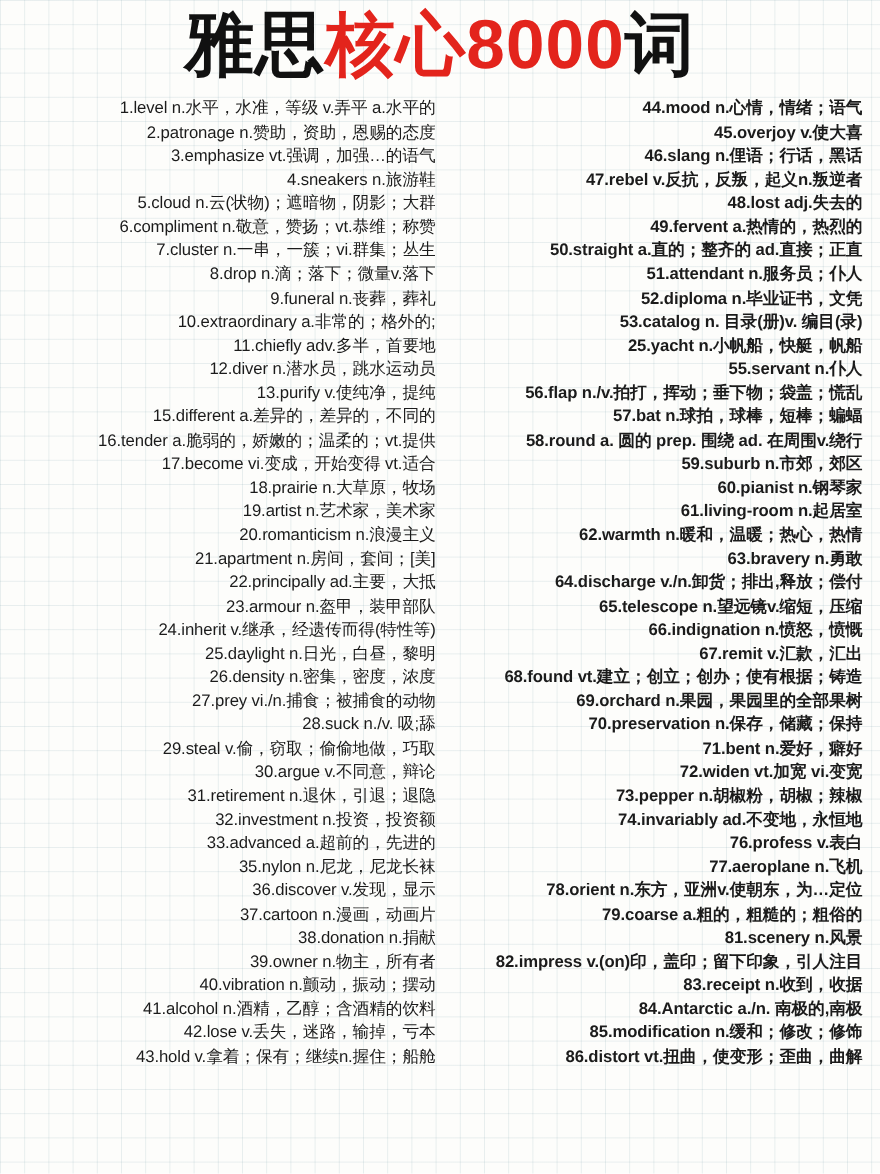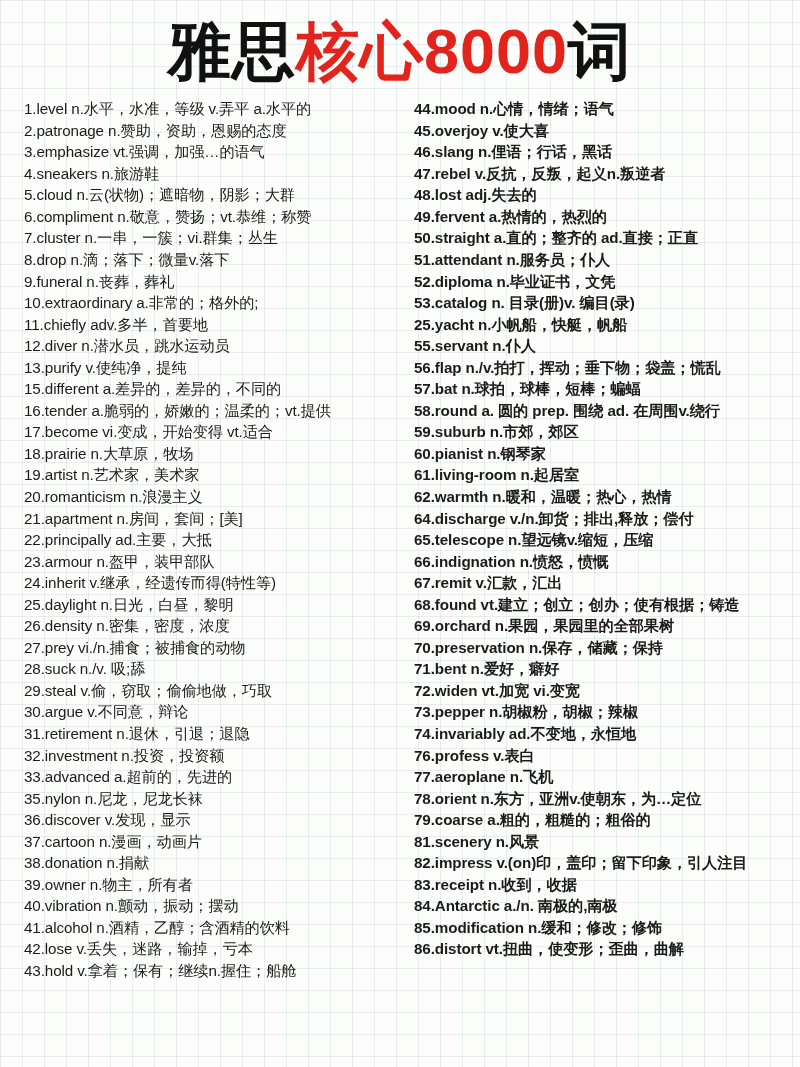--- a/index.html
+++ b/index.html
@@ -24,21 +24,21 @@
       linear-gradient(to bottom, rgba(120,160,170,0.16) 1px, transparent 1px);
     background-size: 22px 22px;
     z-index: 0;
   }
   .page {
     position: relative;
     z-index: 1;
     width: 800px;
     height: 1067px;
     box-sizing: border-box;
-    padding: 12px 14px 6px 14px;
+    padding: 2px 14px 6px 14px;
     display: flex;
     flex-direction: column;
   }
   .title {
     text-align: center;
     font-weight: bold;
     font-size: 63px;
     line-height: 1.05;
     letter-spacing: 1px;
     white-space: nowrap;
@@ -47,20 +47,21 @@
     font-family: "Liberation Sans", sans-serif;
   }
   .title .accent {
     color: #e3241c;
   }
   .columns {
     display: flex;
     flex: 1;
     gap: 0px;
     margin-top: 10px;
+    text-align: right;
   }
   .col {
     width: 50%;
     box-sizing: border-box;
   }
   .col.left { padding-left: 10px; padding-right: 4px; }
   .col.right { padding-left: 14px; padding-right: 2px; font-weight: bold; }
 
   .entry {
     font-size: 15.2px;
@@ -141,20 +142,21 @@
       <div class="entry">53.catalog n. 目录(册)v. 编目(录)</div>
       <div class="entry">25.yacht n.小帆船，快艇，帆船</div>
       <div class="entry">55.servant n.仆人</div>
       <div class="entry">56.flap n./v.拍打，挥动；垂下物；袋盖；慌乱</div>
       <div class="entry">57.bat n.球拍，球棒，短棒；蝙蝠</div>
       <div class="entry">58.round a. 圆的 prep. 围绕 ad. 在周围v.绕行</div>
       <div class="entry">59.suburb n.市郊，郊区</div>
       <div class="entry">60.pianist n.钢琴家</div>
       <div class="entry">61.living-room n.起居室</div>
       <div class="entry">62.warmth n.暖和，温暖；热心，热情</div>
+      <div class="entry">63.bravery n.勇敢</div>
       <div class="entry">64.discharge v./n.卸货；排出,释放；偿付</div>
       <div class="entry">65.telescope n.望远镜v.缩短，压缩</div>
       <div class="entry">66.indignation n.愤怒，愤慨</div>
       <div class="entry">67.remit v.汇款，汇出</div>
       <div class="entry">68.found vt.建立；创立；创办；使有根据；铸造</div>
       <div class="entry">69.orchard n.果园，果园里的全部果树</div>
       <div class="entry">70.preservation n.保存，储藏；保持</div>
       <div class="entry">71.bent n.爱好，癖好</div>
       <div class="entry">72.widen vt.加宽 vi.变宽</div>
       <div class="entry">73.pepper n.胡椒粉，胡椒；辣椒</div>

